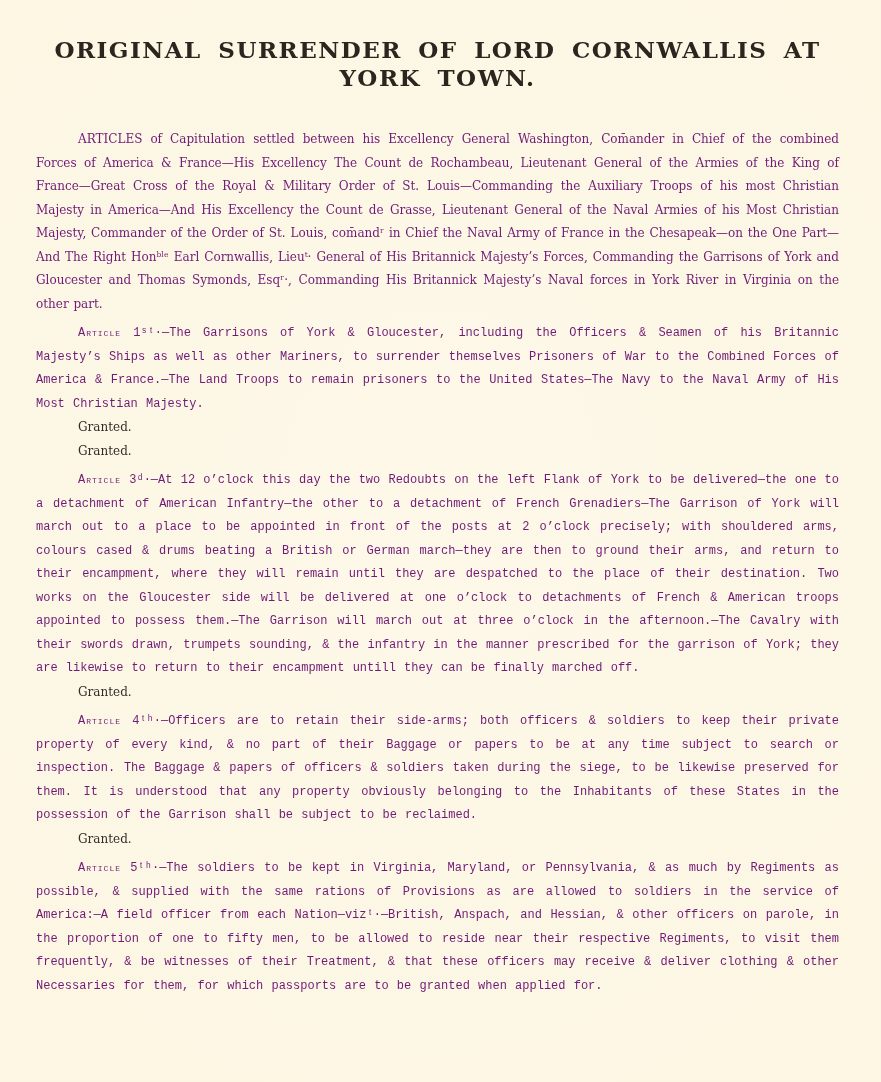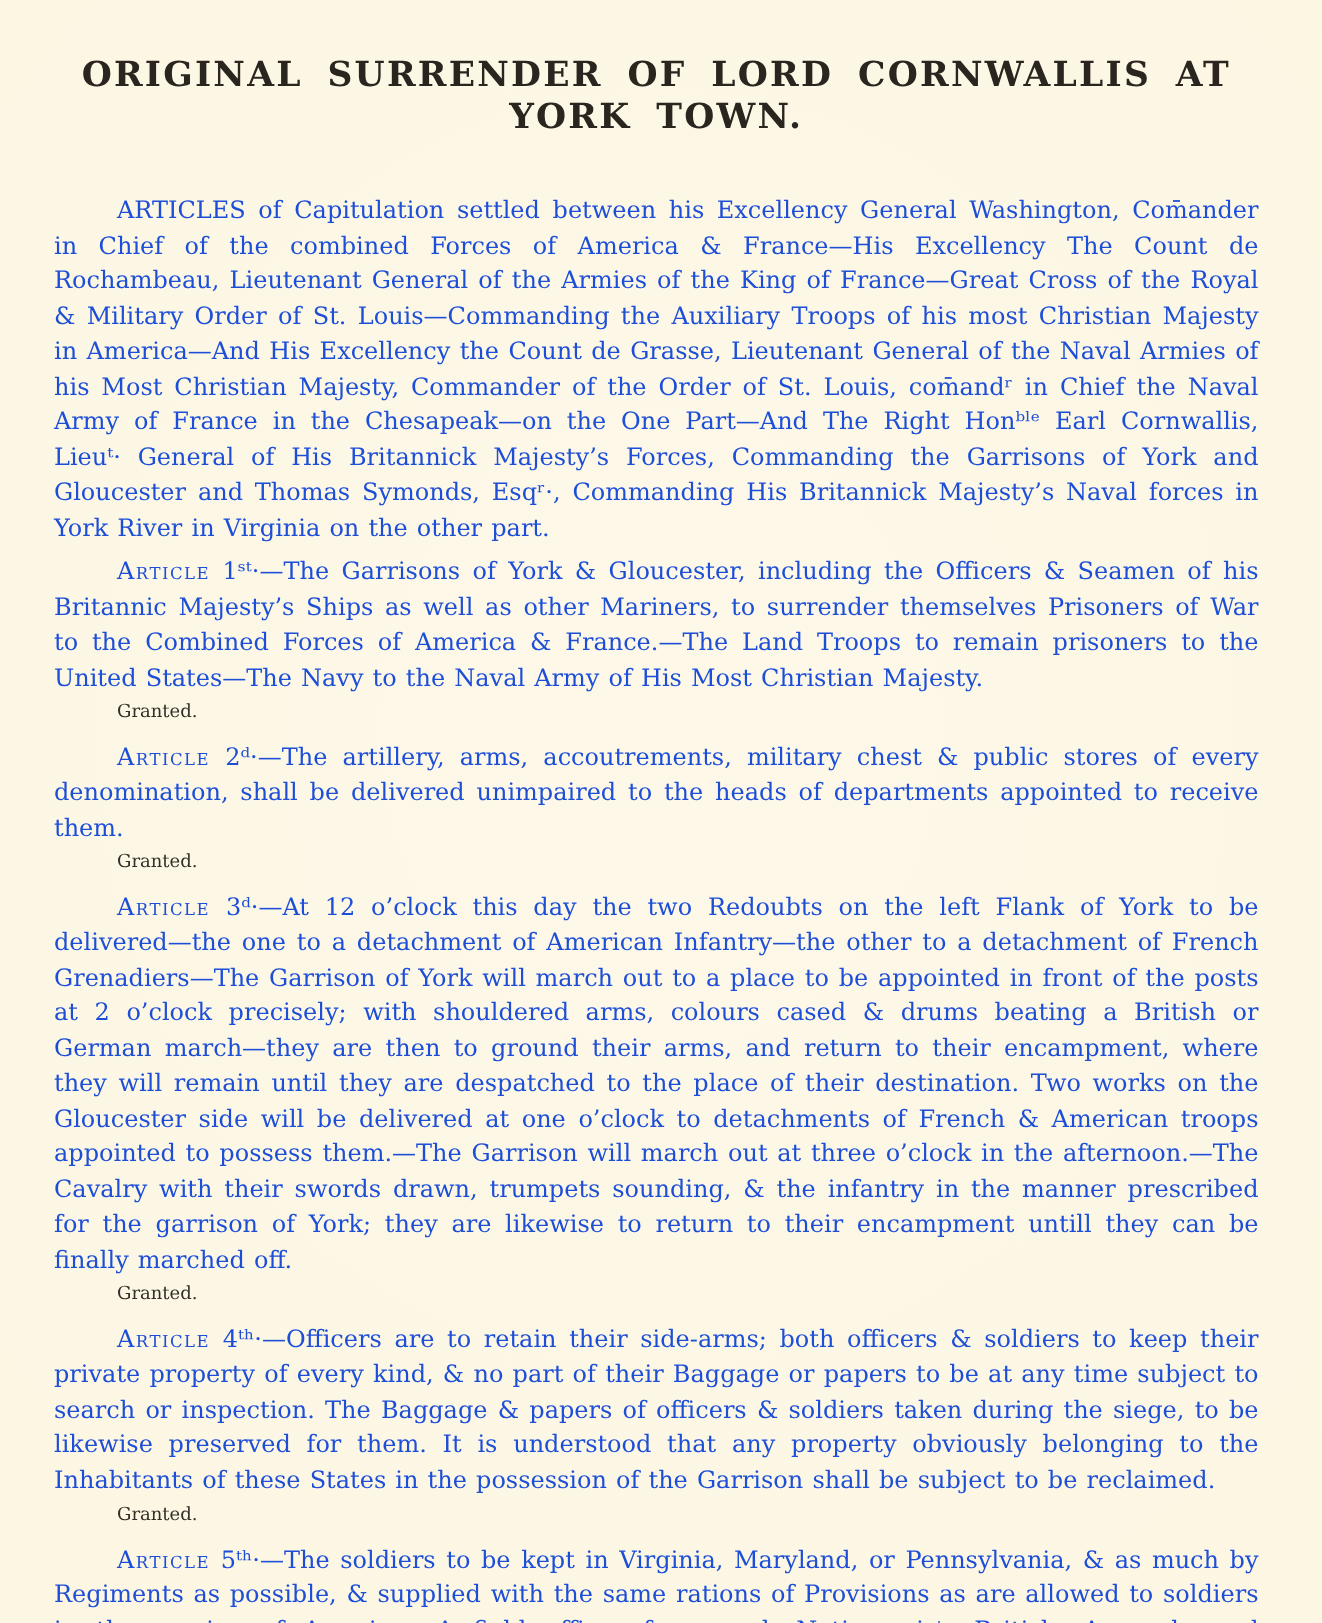--- a/index.html
+++ b/index.html
@@ -24,28 +24,28 @@
     font-size: 23px;
     font-weight: bold;
     letter-spacing: 1.5px;
     word-spacing: 7px;
     color: #2a261f;
     line-height: 28px;
     font-family: "DejaVu Serif", "Liberation Serif", serif;
   }
   .body-par {
     margin: 0;
-    font-size: 16px;
+    font-size: 12px;
     line-height: 23.5px;
     text-align: justify;
     text-indent: 42px;
     word-spacing: 1px;
-    color: #1d4ed8;
+    color: #701a75;
   }
-  .article-par { margin-top: 6px; }
+  .article-par { margin-top: 6px; font-family: Liberation Mono, monospace; }
   .granted-par {
     margin: 0;
     font-size: 12px;
     line-height: 23.5px;
     text-indent: 42px;
     color: #332f28;
   }
   .article-label {
     font-variant: small-caps;
     letter-spacing: 1px;
@@ -56,21 +56,20 @@
 
 <div class="page">
 
   <h1 class="doc-title">ORIGINAL SURRENDER OF LORD CORNWALLIS AT YORK TOWN.</h1>
 
   <p class="body-par">ARTICLES of Capitulation settled between his Excellency General Washington, Com̄ander in Chief of the combined Forces of America &amp; France—His Excellency The Count de Rochambeau, Lieutenant General of the Armies of the King of France—Great Cross of the Royal &amp; Military Order of St. Louis—Commanding the Auxiliary Troops of his most Christian Majesty in America—And His Excellency the Count de Grasse, Lieutenant General of the Naval Armies of his Most Christian Majesty, Commander of the Order of St. Louis, com̄andʳ in Chief the Naval Army of France in the Chesapeak—on the One Part—And The Right Honᵇˡᵉ Earl Cornwallis, Lieuᵗ· General of His Britannick Majesty’s Forces, Commanding the Garrisons of York and Gloucester and Thomas Symonds, Esqʳ·, Commanding His Britannick Majesty’s Naval forces in York River in Virginia on the other part.</p>
 
   <p class="body-par article-par"><span class="article-label">Article</span> <span>1ˢᵗ·</span><span>—The Garrisons of York &amp; Gloucester, including the Officers &amp; Seamen of his Britannic Majesty’s Ships as well as other Mariners, to surrender themselves Prisoners of War to the Combined Forces of America &amp; France.—The Land Troops to remain prisoners to the United States—The Navy to the Naval Army of His Most Christian Majesty.</span></p>
   <p class="granted-par">Granted.</p>
 
-  <p class="body-par article-par"><span class="article-label">Article</span> <span>2ᵈ·</span><span>—The artillery, arms, accoutrements, military chest &amp; public stores of every denomination, shall be delivered unimpaired to the heads of departments appointed to receive them.</span></p>
   <p class="granted-par">Granted.</p>
 
   <p class="body-par article-par"><span class="article-label">Article</span> <span>3ᵈ·</span><span>—At 12 o’clock this day the two Redoubts on the left Flank of York to be delivered—the one to a detachment of American Infantry—the other to a detachment of French Grenadiers—The Garrison of York will march out to a place to be appointed in front of the posts at 2 o’clock precisely; with shouldered arms, colours cased &amp; drums beating a British or German march—they are then to ground their arms, and return to their encampment, where they will remain until they are despatched to the place of their destination. Two works on the Gloucester side will be delivered at one o’clock to detachments of French &amp; American troops appointed to possess them.—The Garrison will march out at three o’clock in the afternoon.—The Cavalry with their swords drawn, trumpets sounding, &amp; the infantry in the manner prescribed for the garrison of York; they are likewise to return to their encampment untill they can be finally marched off.</span></p>
   <p class="granted-par">Granted.</p>
 
   <p class="body-par article-par"><span class="article-label">Article</span> <span>4ᵗʰ·</span><span>—Officers are to retain their side-arms; both officers &amp; soldiers to keep their private property of every kind, &amp; no part of their Baggage or papers to be at any time subject to search or inspection.  The Baggage &amp; papers of officers &amp; soldiers taken during the siege, to be likewise preserved for them.  It is understood that any property obviously belonging to the Inhabitants of these States in the possession of the Garrison shall be subject to be reclaimed.</span></p>
   <p class="granted-par">Granted.</p>
 
   <p class="body-par article-par"><span class="article-label">Article</span> <span>5ᵗʰ·</span><span>—The soldiers to be kept in Virginia, Maryland, or Pennsylvania, &amp; as much by Regiments as possible, &amp; supplied with the same rations of Provisions as are allowed to soldiers in the service of America:—A field officer from each Nation—vizᵗ·—British, Anspach, and Hessian, &amp; other officers on parole, in the proportion of one to fifty men, to be allowed to reside near their respective Regiments, to visit them frequently, &amp; be witnesses of their Treatment, &amp; that these officers may receive &amp; deliver clothing &amp; other Necessaries for them, for which passports are to be granted when applied for.</span></p>
 

